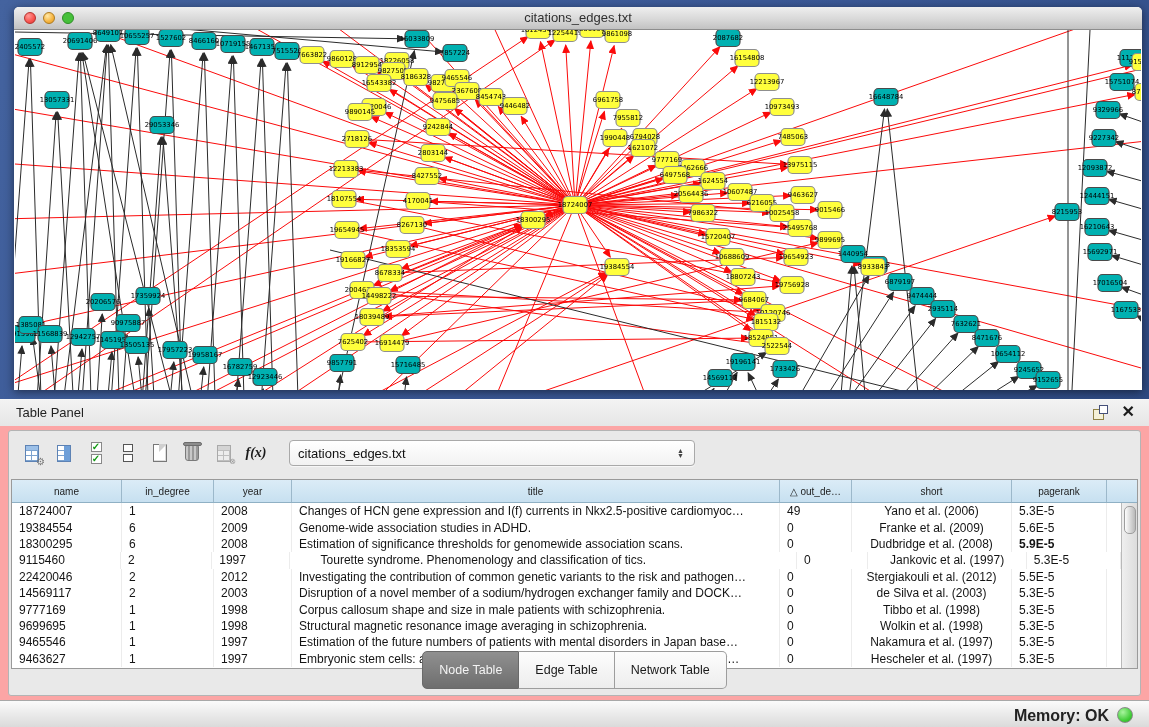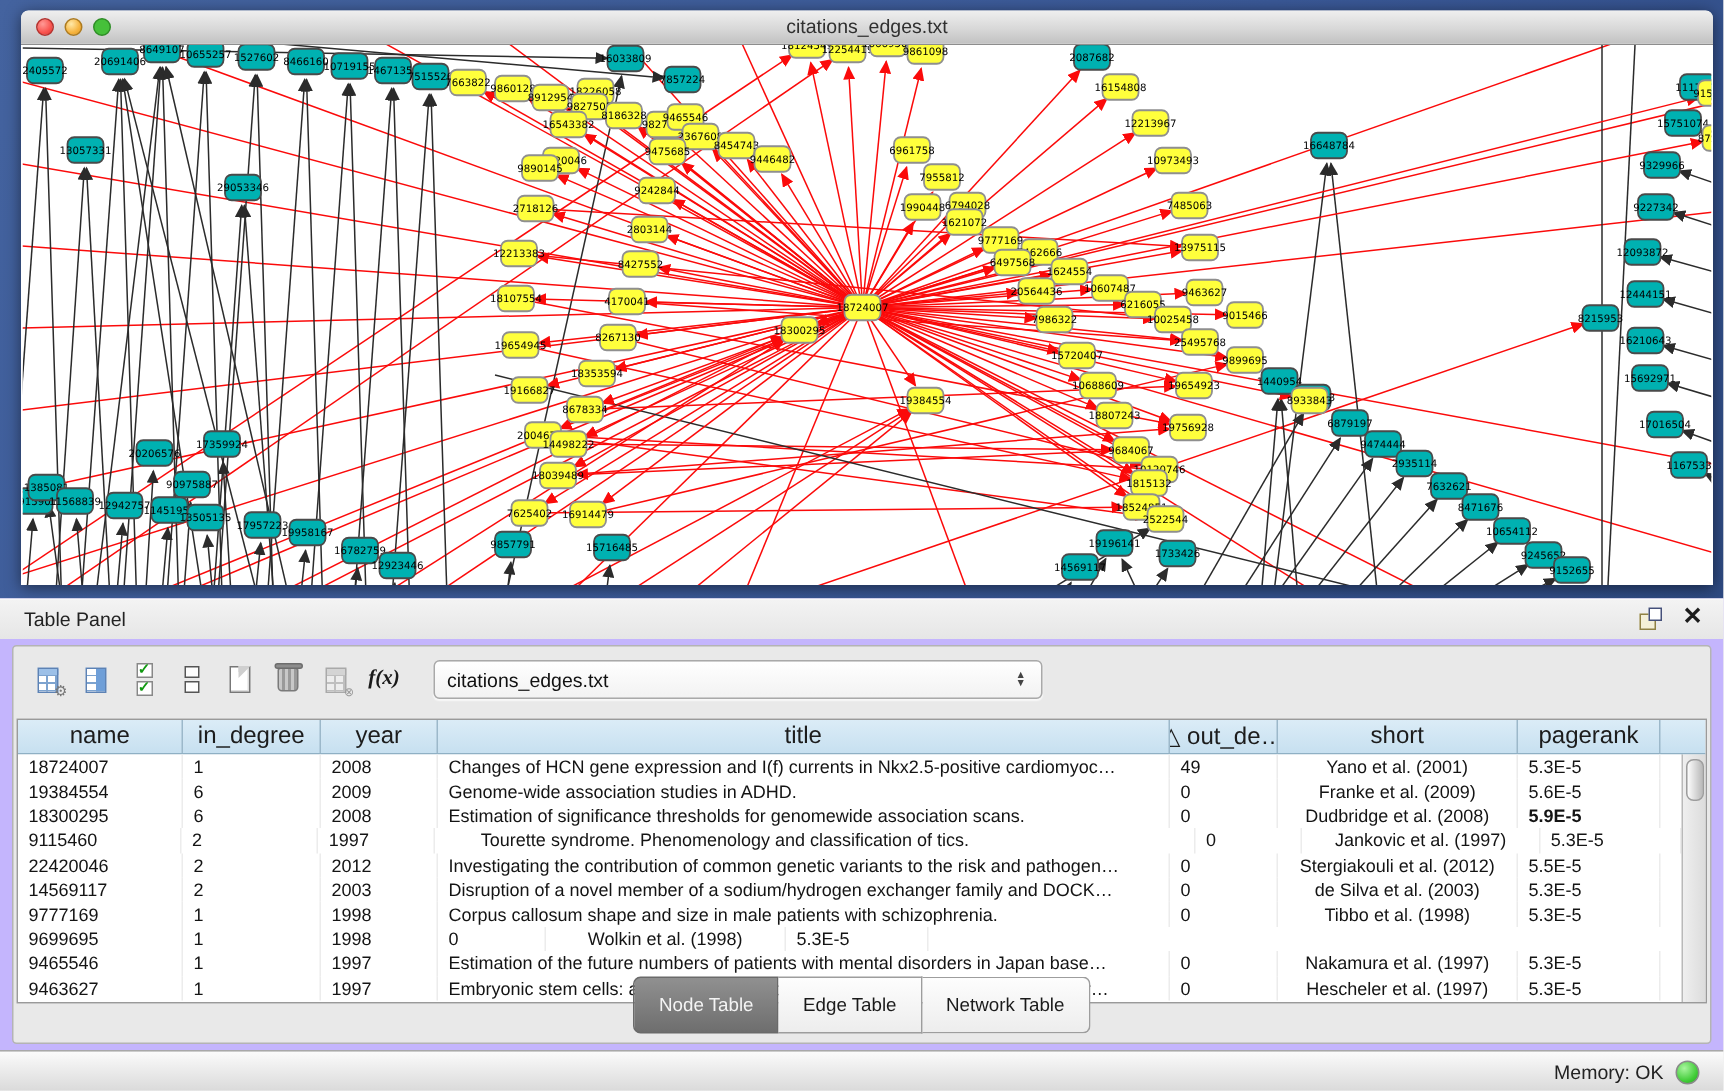--- a/index.html
+++ b/index.html
@@ -18,21 +18,21 @@
   .light.red{background:radial-gradient(circle at 35% 30%,#ff9a96,#f9534e 60%,#d83b37);border:1px solid #b5322e;}
   .light.yellow{background:radial-gradient(circle at 35% 30%,#ffe9a8,#f6b33e 60%,#dd9a27);border:1px solid #ad7b20;}
   .light.green{background:radial-gradient(circle at 35% 30%,#b3f0a8,#46c03a 60%,#2f9b28;);border:1px solid #2f8e27;background-color:#46c03a;}
   .win-title{position:absolute;left:0;right:0;top:3px;text-align:center;font-size:13px;color:#303030;}
   .canvas{position:absolute;left:1px;right:1px;top:23px;bottom:0;background:#fff;overflow:hidden;}
   .canvas svg{display:block;}
   
   .grip{position:absolute;left:568px;top:400px;width:14px;height:5px;
         background:radial-gradient(circle,#8a8a8a 1px,transparent 1.2px);background-size:4px 4px;cursor:row-resize;}
   
-  .table-panel{position:absolute;left:0;top:399px;width:1149px;height:301px;background:#c4b5fd;}
+  .table-panel{position:absolute;left:0;top:399px;width:1149px;height:301px;background:#fca5a5;}
   .panel-header{position:absolute;left:0;top:0;right:0;height:26px;
                 background:linear-gradient(#f3f3f3,#e6e6e6);border-top:1px solid #f8f8f8;}
   .panel-title{position:absolute;left:16px;top:5px;font-size:13px;color:#222;}
   .float-btn{position:absolute;right:40px;top:5px;width:16px;height:15px;cursor:pointer;}
   .float-btn .sq1{position:absolute;left:0;top:4px;width:9px;height:9px;border:1.5px solid #8f8145;background:#f4f0d8;}
   .float-btn .sq2{position:absolute;left:6px;top:0;width:7px;height:7px;border:1.5px solid #45507a;background:#fff;}
   .close-btn{position:absolute;right:14px;top:2px;font-size:16px;font-weight:bold;color:#1c1c1c;cursor:pointer;line-height:20px;}
   .panel-inner{position:absolute;left:8px;right:8px;top:31px;bottom:4px;background:#e9e9e9;
                border:1px solid #b4b4b4;border-radius:3px;}
   
@@ -64,42 +64,42 @@
   .x-badge{position:absolute;right:1px;bottom:0;font-size:8px;color:#999;line-height:8px;}
   .fx-ic{font-family:"Liberation Serif",serif;font-style:italic;font-weight:bold;font-size:14px;color:#1a1a1a;}
   .combo{margin-left:14px;width:388px;height:24px;background:linear-gradient(#ffffff,#f2f2f2);
          border:1px solid #a9a9a9;border-radius:4px;display:flex;align-items:center;
          font-size:13px;color:#111;padding:0 8px;cursor:pointer;box-shadow:0 1px 1px rgba(255,255,255,.7);}
   .combo .val{flex:1;}
   .combo .arrows{display:flex;flex-direction:column;font-size:7px;line-height:5.5px;color:#444;margin-right:2px;}
   
   .tbl{position:absolute;left:2px;right:2px;top:48px;height:188px;background:#fff;border:1px solid #9a9a9a;overflow:hidden;}
   .thead{display:flex;height:22px;background:linear-gradient(#dbecf7,#c7e0f0);border-bottom:1px solid #8fb0c4;}
-  .th{box-sizing:border-box;border-right:1px solid #9cb8ca;font-size:16px;color:#1c1c1c;
+  .th{box-sizing:border-box;border-right:1px solid #9cb8ca;font-size:10px;color:#1c1c1c;
       display:flex;align-items:center;justify-content:center;white-space:nowrap;overflow:hidden;cursor:pointer;}
   .tbody{position:absolute;left:0;top:23px;right:16px;bottom:0;overflow:hidden;background:#fff;}
   .tr{display:flex;height:16.4px;align-items:center;}
   .td{box-sizing:border-box;padding-left:7px;font-size:12px;color:#141414;white-space:nowrap;
       overflow:hidden;border-right:1px solid #ececec;height:100%;display:flex;align-items:center;}
   .td.ctr{justify-content:center;padding-left:0;}
   .vscroll{position:absolute;right:0;top:23px;bottom:0;width:15px;background:linear-gradient(to right,#efefef,#dcdcdc);
            border-left:1px solid #b9b9b9;}
   .vthumb{position:absolute;left:2px;top:3px;width:10px;height:26px;border-radius:5px;
           background:linear-gradient(to right,#fdfdfd,#b9b9b9);border:1px solid #9d9d9d;}
   
   .tabs{position:absolute;left:0;right:0;bottom:6px;display:flex;justify-content:center;}
   .tab{height:38px;font-size:12.5px;padding:0 16px;border:1px solid #9d9d9d;border-left-width:0;
        background:linear-gradient(#fdfdfd,#ededed);color:#1a1a1a;cursor:pointer;font-family:inherit;}
   .tab:first-child{border-radius:5px 0 0 5px;border-left-width:1px;}
   .tab:last-child{border-radius:0 5px 5px 0;}
   .tab.sel{background:linear-gradient(#909090,#6e6e6e);color:#f4f4f4;border-color:#6a6a6a;}
   
   .statusbar{position:absolute;left:0;top:700px;width:1149px;height:27px;
              background:linear-gradient(#fbfbfb,#d9d9d9);border-top:1px solid #a8a8a8;}
-  .mem{position:absolute;right:40px;top:6px;font-size:13px;color:#222;}
+  .mem{position:absolute;right:40px;top:6px;font-size:16px;color:#222;font-weight:bold;}
   .mem-dot{position:absolute;right:16px;top:6px;width:14px;height:14px;border-radius:50%;
            background:radial-gradient(circle at 35% 30%,#a8f59e,#3ecb35 65%,#2da326);border:1px solid #8a8a8a;}
 </style>
 </head>
 <body>
 
 <div class="desktop">
   <div class="net-window">
     <div class="titlebar">
       <div class="lights">
@@ -905,21 +905,21 @@
           <div class="th" style="width: 160px;">short</div>
           <div class="th" style="width: 95px;">pagerank</div>
         </div>
       <div class="tbody">
           <div class="tr">
             <div class="td" style="width: 110px;">18724007</div>
             <div class="td" style="width: 92px;">1</div>
             <div class="td" style="width: 78px;">2008</div>
             <div class="td" style="width: 488px;">Changes of HCN gene expression and I(f) currents in Nkx2.5-positive cardiomyoc…</div>
             <div class="td" style="width: 72px;">49</div>
-            <div class="td ctr" style="width: 160px;">Yano et al. (2001)</div>
+            <div class="td ctr" style="width: 160px;">Yano et al. (2006)</div>
             <div class="td" style="width: 95px;">5.3E-5</div>
           </div>
           <div class="tr">
             <div class="td" style="width: 110px;">19384554</div>
             <div class="td" style="width: 92px;">6</div>
             <div class="td" style="width: 78px;">2009</div>
             <div class="td" style="width: 488px;">Genome-wide association studies in ADHD.</div>
             <div class="td" style="width: 72px;">0</div>
             <div class="td ctr" style="width: 160px;">Franke et al. (2009)</div>
             <div class="td" style="width: 95px;">5.6E-5</div>
@@ -966,20 +966,21 @@
             <div class="td" style="width: 78px;">1998</div>
             <div class="td" style="width: 488px;">Corpus callosum shape and size in male patients with schizophrenia.</div>
             <div class="td" style="width: 72px;">0</div>
             <div class="td ctr" style="width: 160px;">Tibbo et al. (1998)</div>
             <div class="td" style="width: 95px;">5.3E-5</div>
           </div>
           <div class="tr">
             <div class="td" style="width: 110px;">9699695</div>
             <div class="td" style="width: 92px;">1</div>
             <div class="td" style="width: 78px;">1998</div>
+            <div class="td" style="width: 488px;">Structural magnetic resonance image averaging in schizophrenia.</div>
             <div class="td" style="width: 72px;">0</div>
             <div class="td ctr" style="width: 160px;">Wolkin et al. (1998)</div>
             <div class="td" style="width: 95px;">5.3E-5</div>
           </div>
           <div class="tr">
             <div class="td" style="width: 110px;">9465546</div>
             <div class="td" style="width: 92px;">1</div>
             <div class="td" style="width: 78px;">1997</div>
             <div class="td" style="width: 488px;">Estimation of the future numbers of patients with mental disorders in Japan base…</div>
             <div class="td" style="width: 72px;">0</div>

